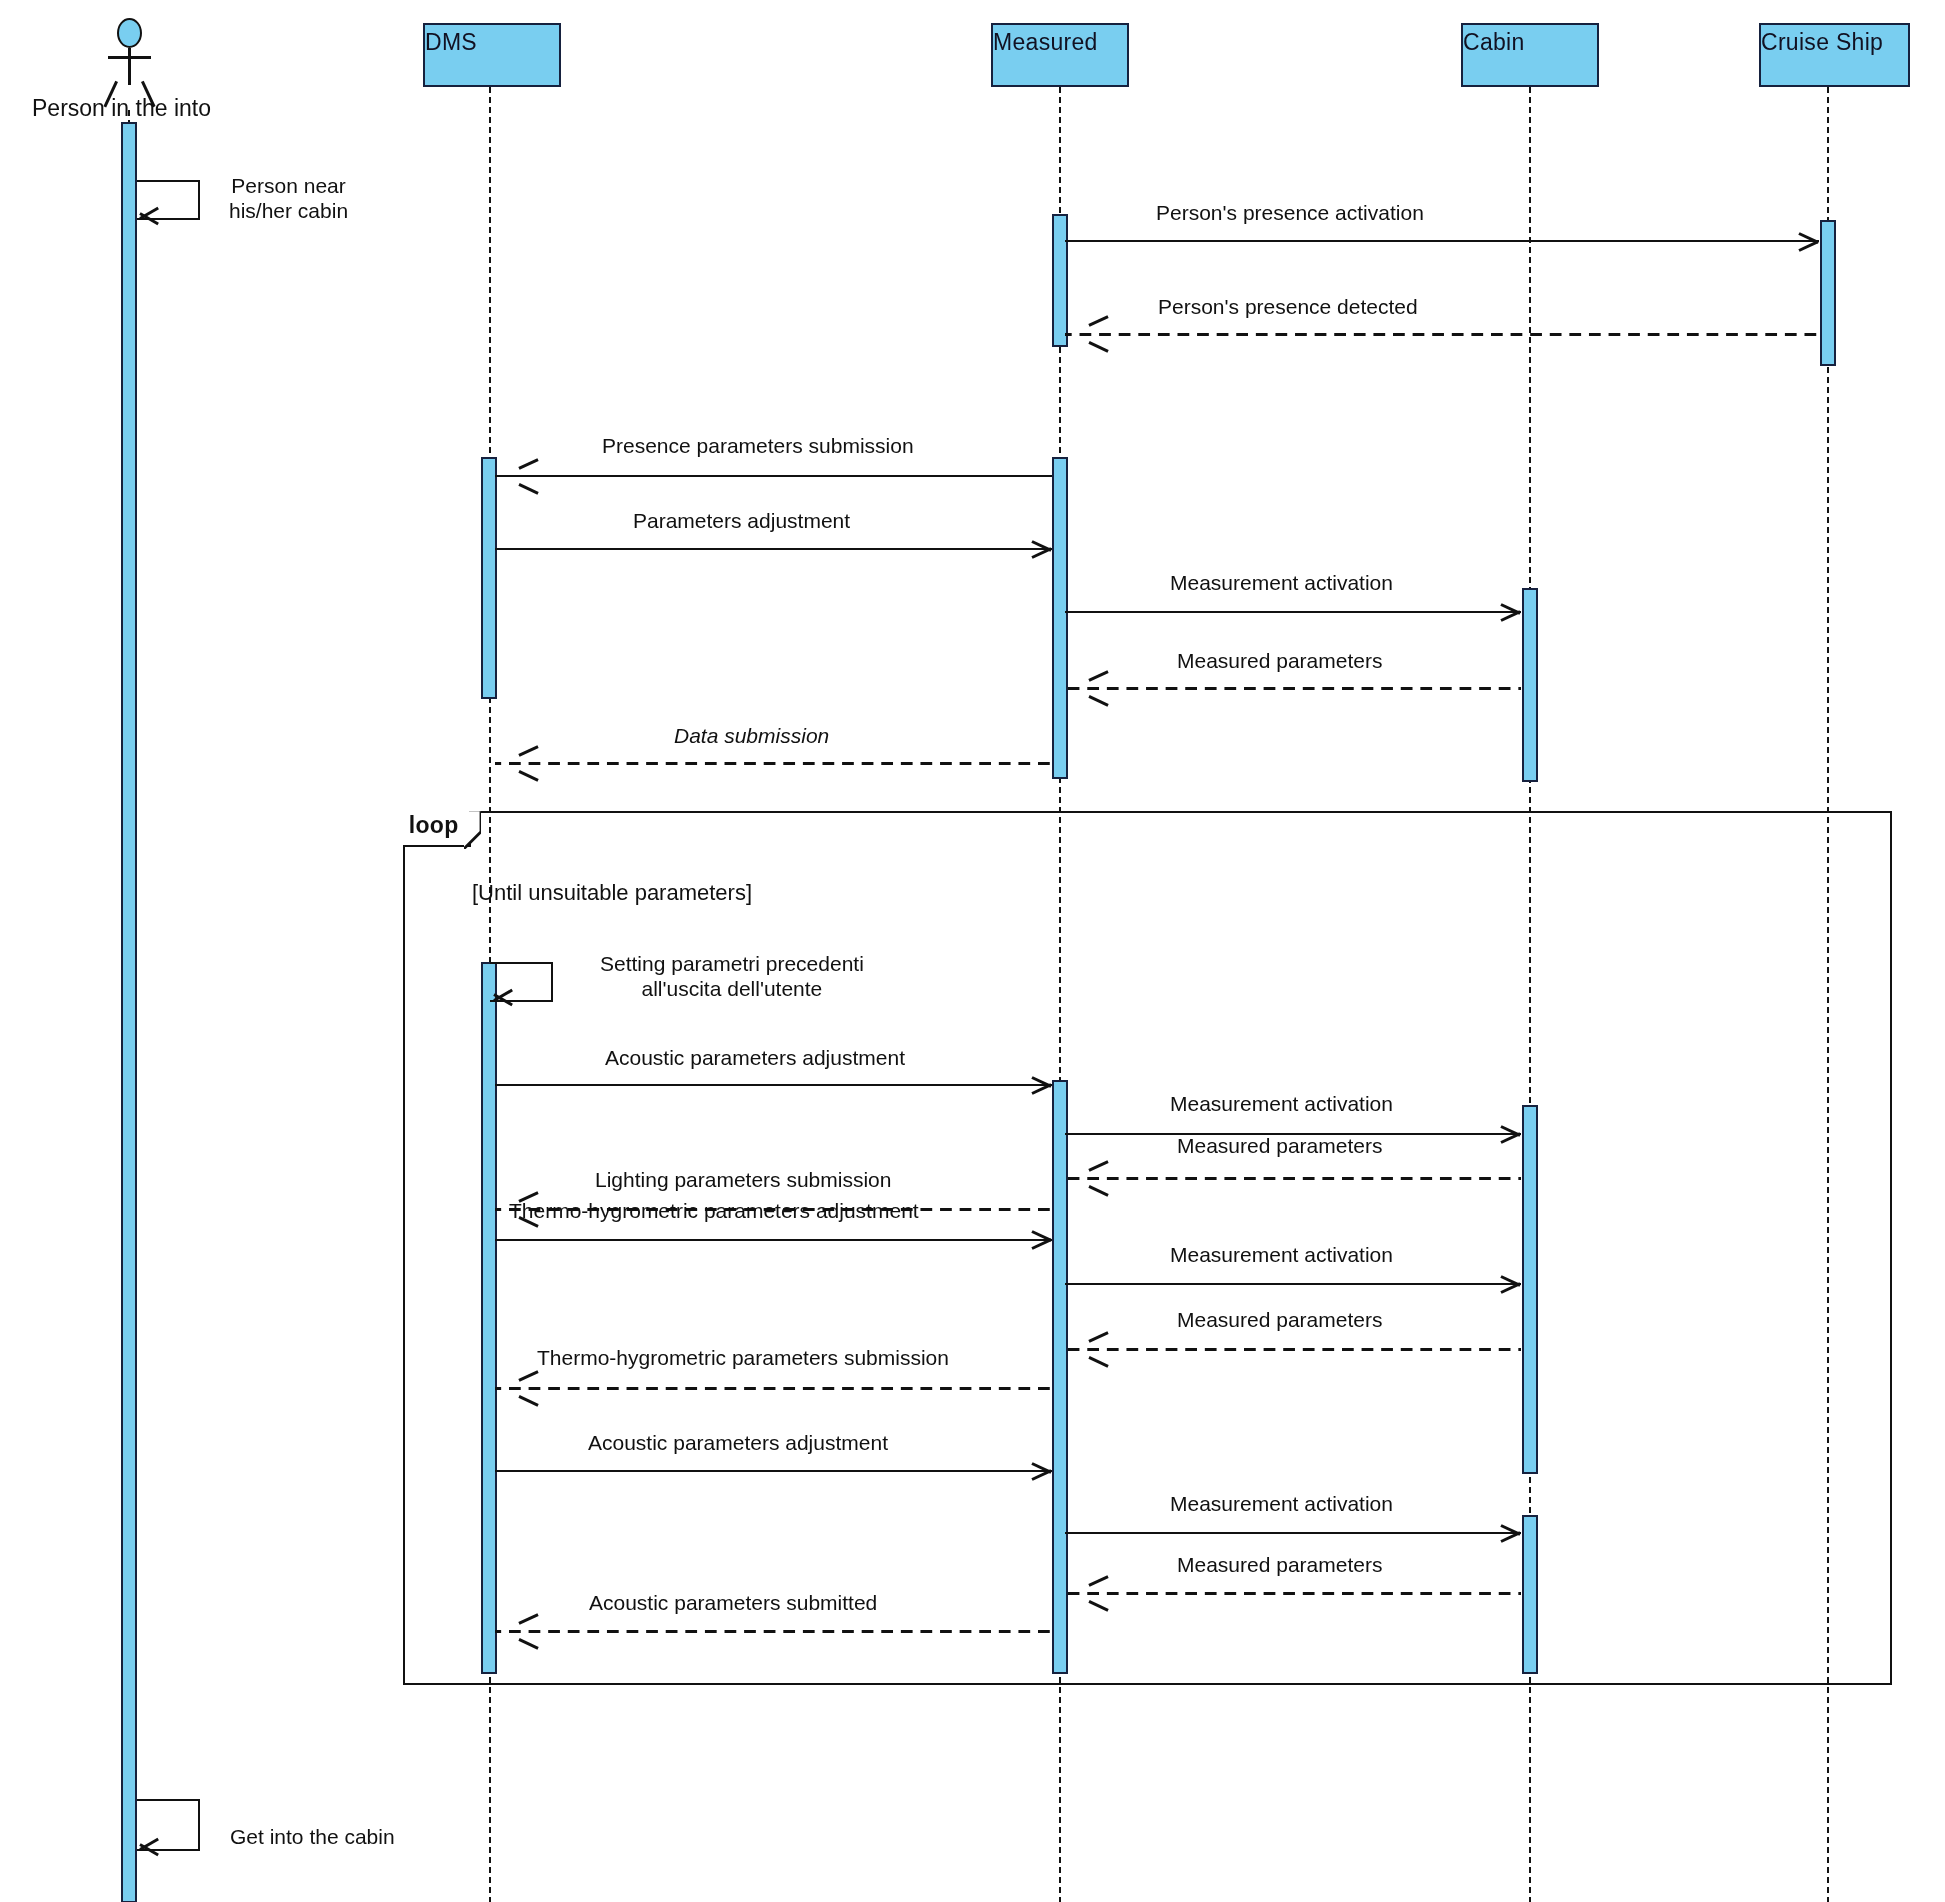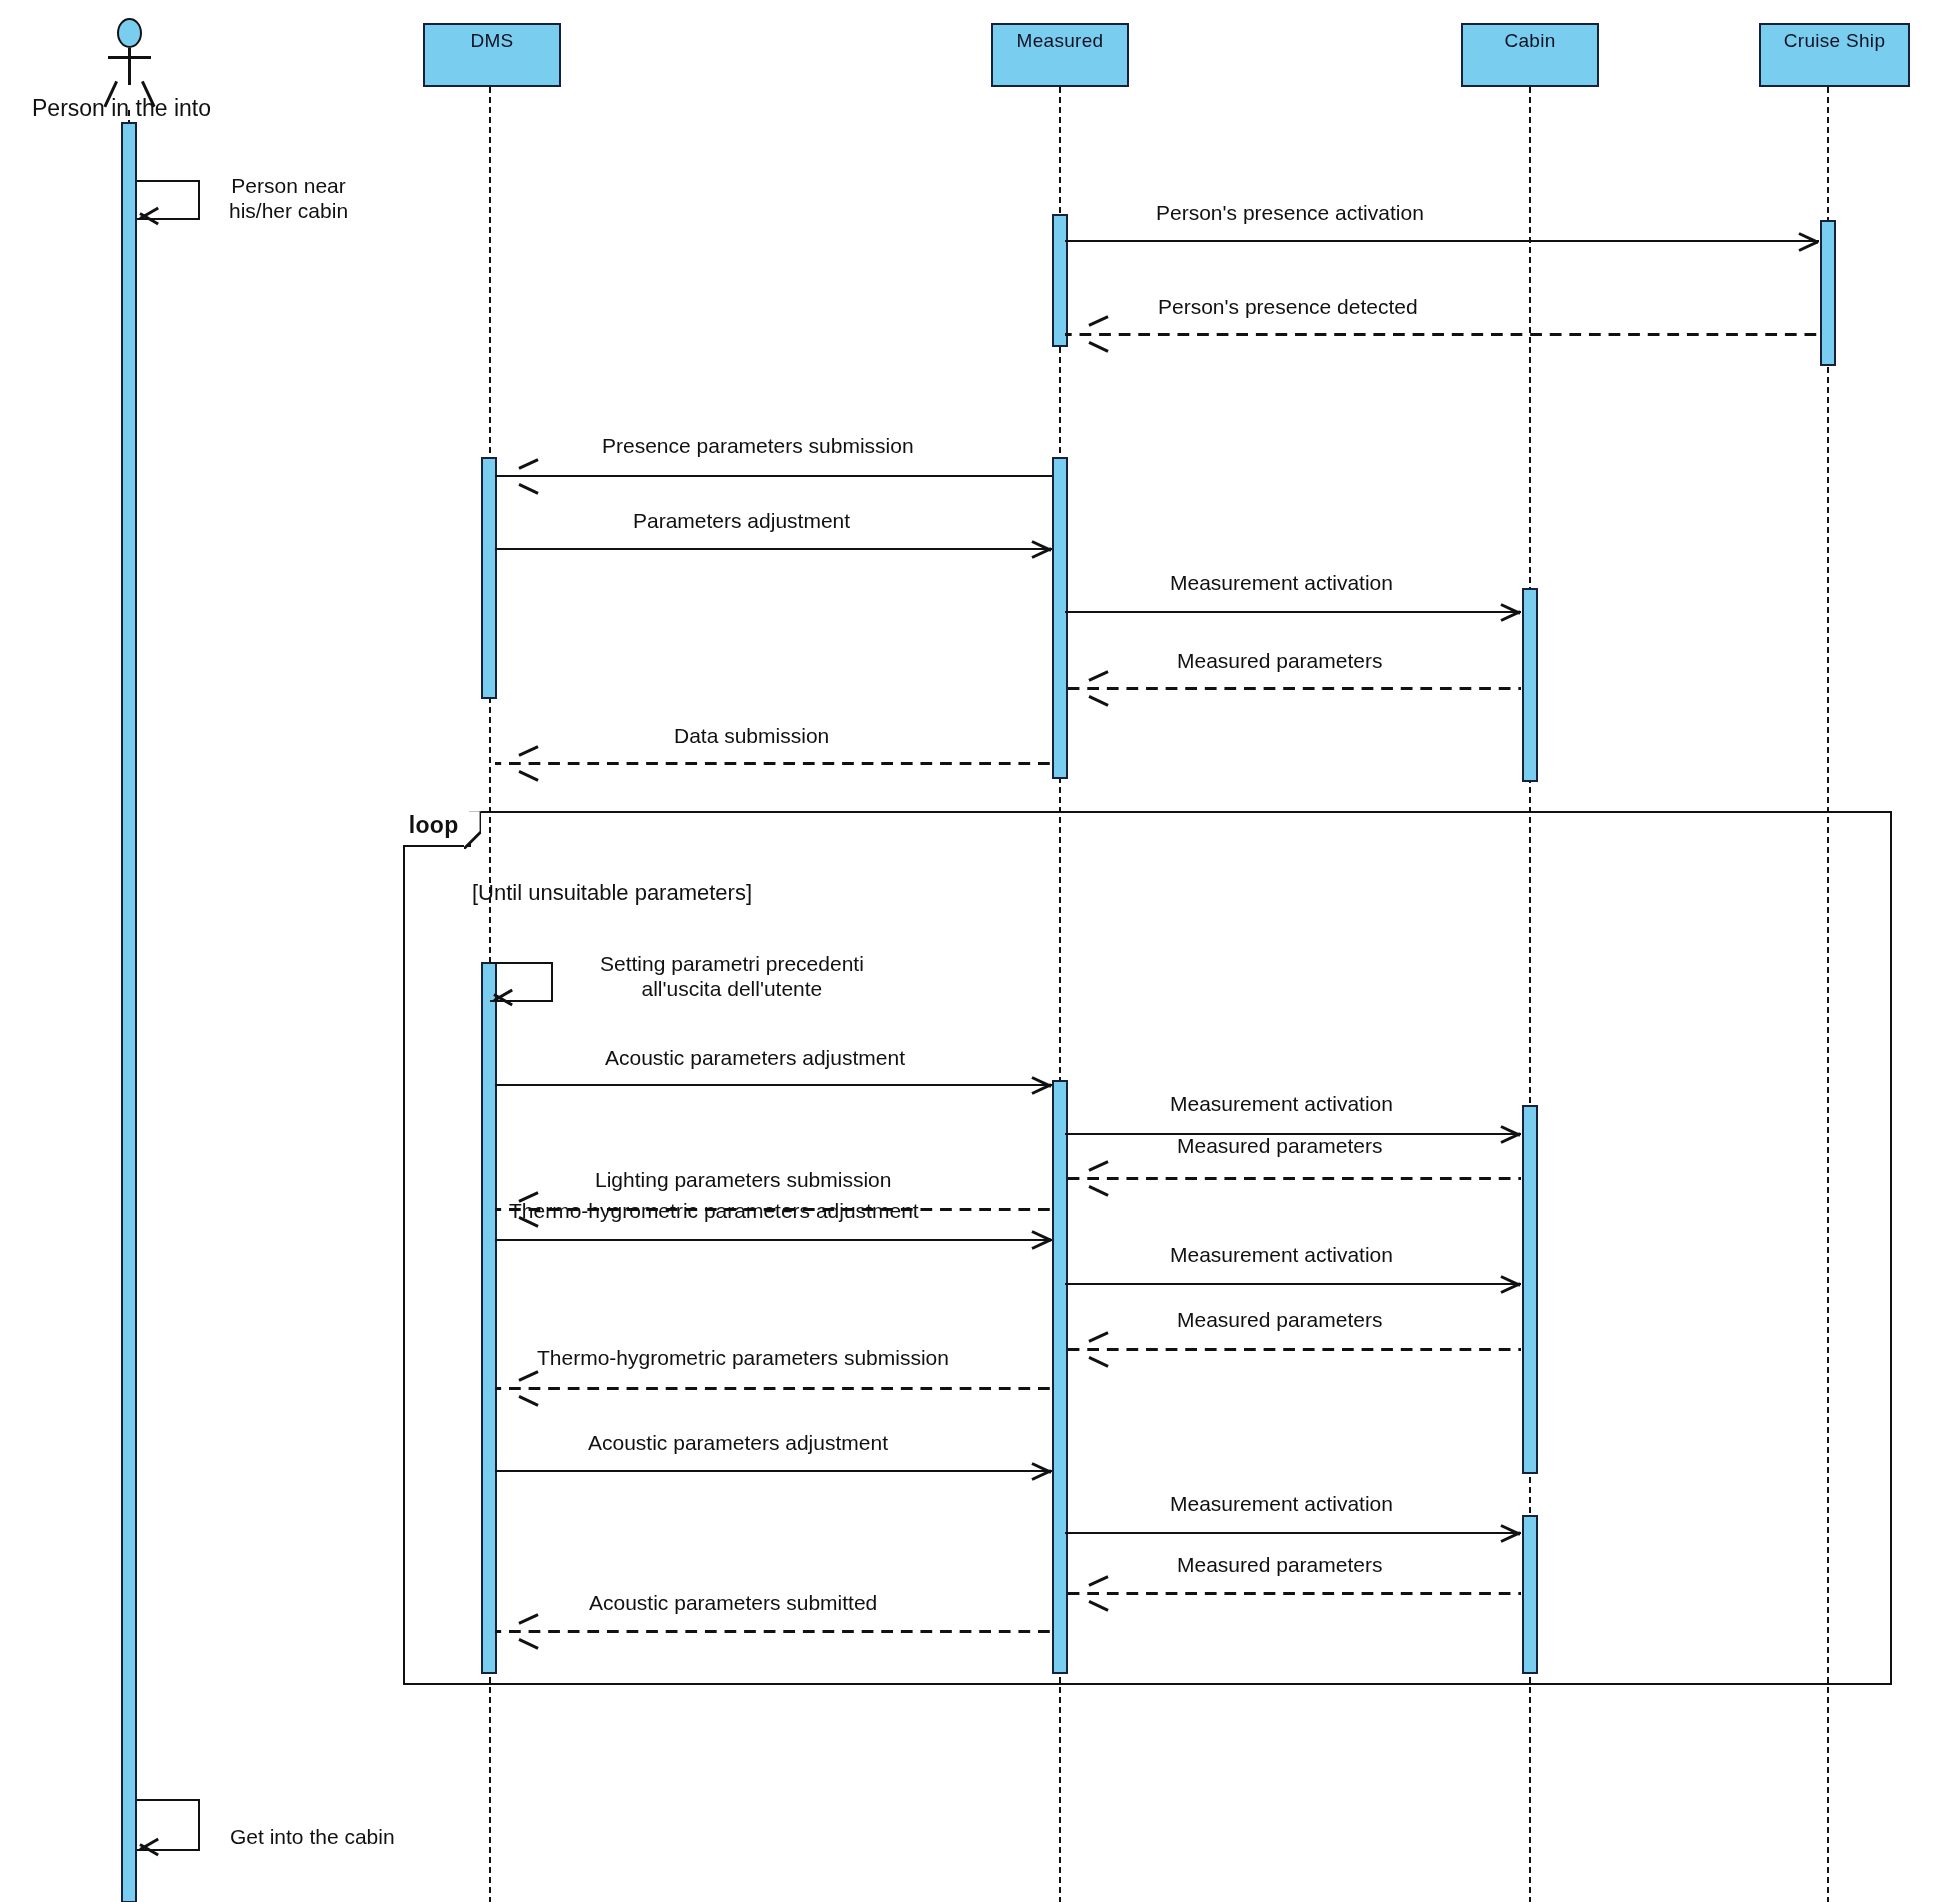--- a/index.html
+++ b/index.html
@@ -6,23 +6,23 @@
   html,body{margin:0;padding:0;background:#ffffff;}
   body{font-family:"Liberation Sans","DejaVu Sans",sans-serif;}
   #canvas{position:relative;width:1946px;height:1903px;background:#fff;overflow:hidden;}
 
   
   .ll-box{
     position:absolute;
     background:#79CEF0;
     border:2.9px solid #16213E;
     box-sizing:border-box;
-    text-align:center;
+    text-align:left;
     color:#111122;
-    font-size:19px;
+    font-size:23px;
     line-height:1.0;
     padding-top:5.8px;
     letter-spacing:0.3px;
   }
   
   .ll-line{
     position:absolute;
     width:0;
     border-left:2.3px dashed #111;
   }
@@ -205,21 +205,21 @@
     <div class="msg-line msg-dash" style="left:1065px;top:687px;width:456px;"></div>
     <div class="ahead" style="left:1068px;top:679px;transform:rotate(155deg);transform-origin:right center;"></div>
     <div class="ahead" style="left:1068px;top:695px;transform:rotate(205deg);transform-origin:right center;"></div>
     <div class="msg-label" style="left:1177px;top:649px;">Measured parameters</div>
   </div>
 
   <div>
     <div class="msg-line msg-dash" style="left:495px;top:762px;width:557px;"></div>
     <div class="ahead" style="left:498px;top:754px;transform:rotate(155deg);transform-origin:right center;"></div>
     <div class="ahead" style="left:498px;top:770px;transform:rotate(205deg);transform-origin:right center;"></div>
-    <div class="msg-label" style="left:674px;top:724px;">Data submission</div>
+    <div class="msg-label" style="left:674px;top:724px;font-style:italic;">Data submission</div>
   </div>
 
   <div class="frag" style="left:403px;top:811px;width:1489px;height:874px;"></div>
   <div class="frag-tag" style="left:403px;top:811px;width:68px;height:36px;">loop</div>
 
   <svg style="position:absolute;left:464px;top:811px;width:17px;height:38px;" viewBox="0 0 30 66">
     <polygon points="0,0 30,0 30,36 0,66" fill="#ffffff"></polygon>
     <polyline points="30,0 30,36 0,66" fill="none" stroke="#111111" stroke-width="5"></polyline>
   </svg>
   <div class="frag-guard" style="left:472px;top:880px;">[Until unsuitable parameters]</div>

